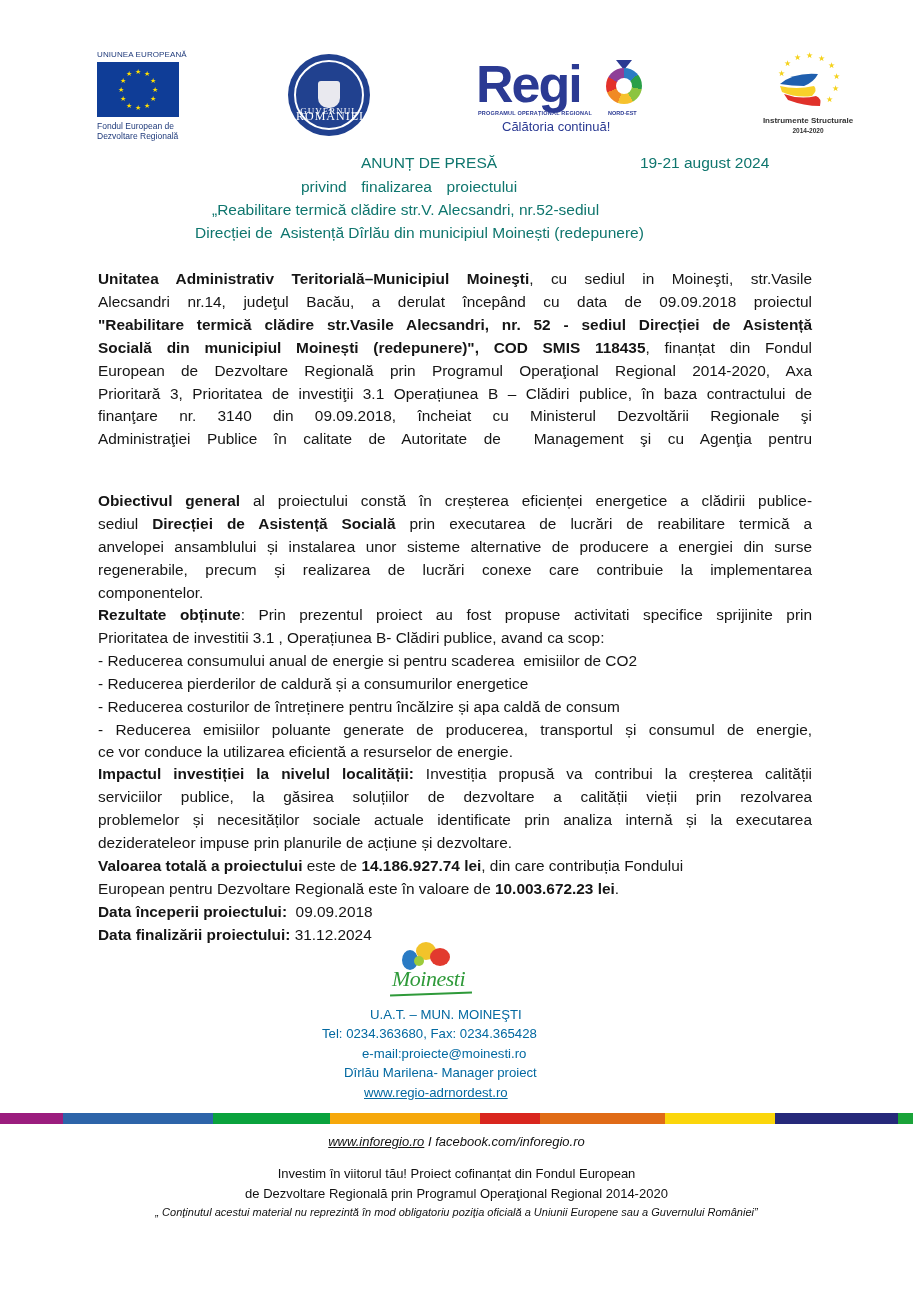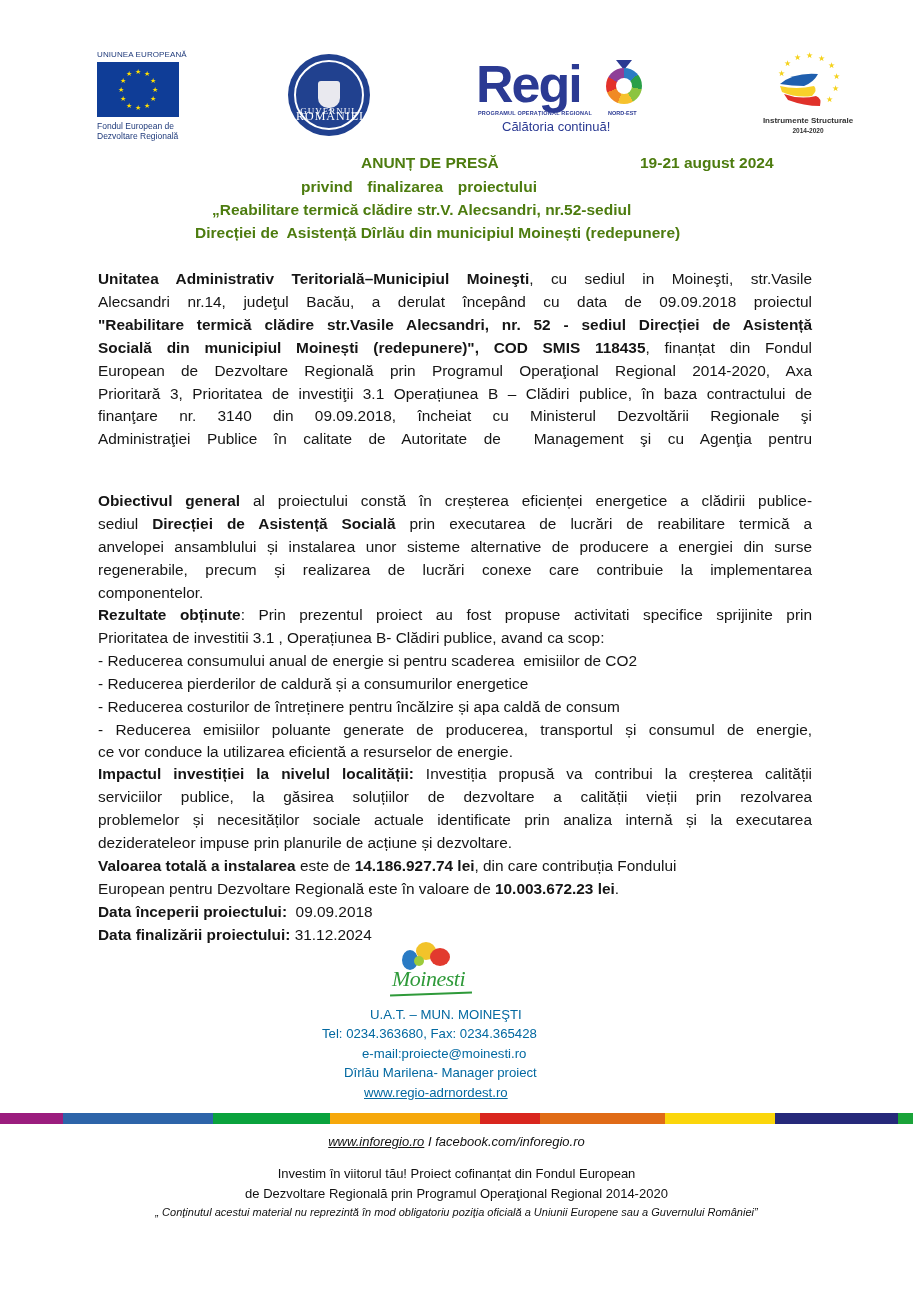--- a/index.html
+++ b/index.html
@@ -30,21 +30,21 @@
   .regio-sub { position: absolute; left: 2px; top: 52px; font-size: 5.5px; color: #2b3a93; letter-spacing: 0.2px; white-space: nowrap; font-weight: bold; }
   .regio-sub2 { position: absolute; left: 132px; top: 52px; font-size: 5.5px; color: #2b3a93; font-weight: bold; white-space: nowrap; }
   .regio-tag { position: absolute; left: 26px; top: 61px; font-size: 13px; color: #2b3a93; white-space: nowrap; }
 
   .is-logo { left: 758px; top: 48px; width: 100px; height: 95px; }
   .is-mark { position: absolute; left: 16px; top: 4px; width: 68px; height: 62px; }
   .is-text { position: absolute; left: 0; top: 68px; width: 100px; text-align: center; font-size: 8px; font-weight: bold; color: #333; line-height: 10px; }
   .is-year { font-size: 6.5px; }
 
   
-  .title-block { font-weight: bold; font-size: 15.5px; color: #4d7c0f; }
+  .title-block { font-weight: normal; font-size: 15.5px; color: #0f766e; }
   .t1 { left: 361px; top: 154px; }
   .tdate { left: 640px; top: 154px; }
   .t2 { left: 301px; top: 178px; word-spacing: 3px; }
   .t3 { left: 212px; top: 201px; }
   .t4 { left: 195px; top: 224px; }
 
   
   .body { left: 98px; width: 714px; font-size: 15.4px; line-height: 22.9px; color: #151515; }
   .p1 { top: 268px; }
   .p2 { top: 490px; }
@@ -181,21 +181,21 @@
 </div>
 
 <div class="abs body p4">
   <span class="jl"><b>Impactul investiției la nivelul localității:</b><span> Investiția propusă va contribui la creșterea calității</span></span>
   <span class="jl">serviciilor publice, la găsirea soluțiilor de dezvoltare a calității vieții prin rezolvarea</span>
   <span class="jl">problemelor și necesităților sociale actuale identificate prin analiza internă și la executarea</span>
   <span class="line">deziderateleor impuse prin planurile de acțiune și dezvoltare.</span>
 </div>
 
 <div class="abs body p5">
-  <span class="line"><b>Valoarea totală a instalarea</b><span> este de </span><b>14.186.927.74 lei</b><span>, din care contribuția Fondului</span></span>
+  <span class="line"><b>Valoarea totală a proiectului</b><span> este de </span><b>14.186.927.74 lei</b><span>, din care contribuția Fondului</span></span>
   <span class="line"><span>European pentru Dezvoltare Regională este în valoare de </span><b>10.003.672.23 lei</b><span>.</span></span>
   <span class="line" style="white-space:pre"><b>Data începerii proiectului:</b><span>  09.09.2018</span></span>
   <span class="line" style="white-space:pre"><b>Data finalizării proiectului:</b><span> 31.12.2024</span></span>
 </div>
 
 <div class="abs moinesti-logo">
   <div class="blob" style="left:14px;top:10px;width:16px;height:20px;background:#2a7bc4"></div>
   <div class="blob" style="left:28px;top:2px;width:20px;height:18px;background:#f2c32a"></div>
   <div class="blob" style="left:42px;top:8px;width:20px;height:18px;background:#e23a2e"></div>
   <div class="blob" style="left:26px;top:16px;width:10px;height:10px;background:#9ccb3b"></div>

